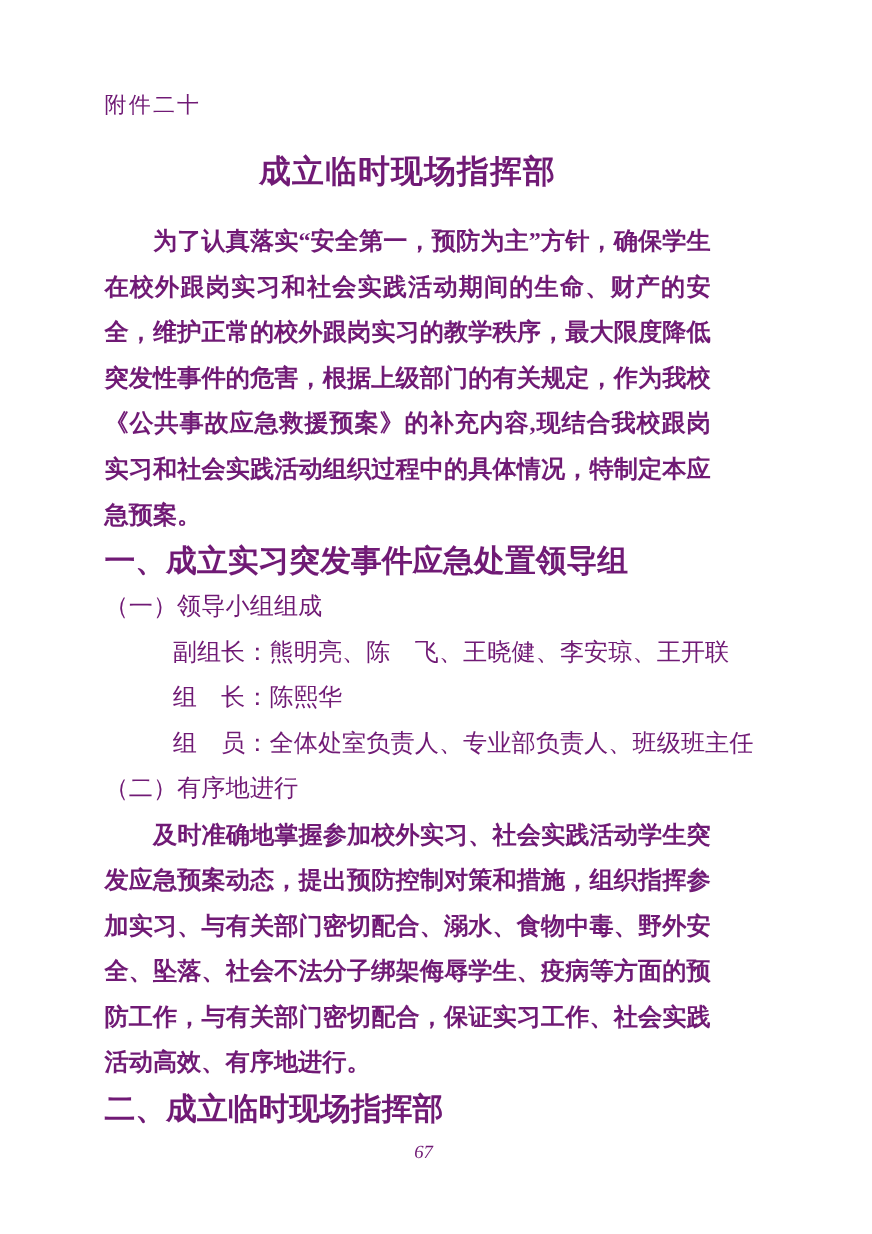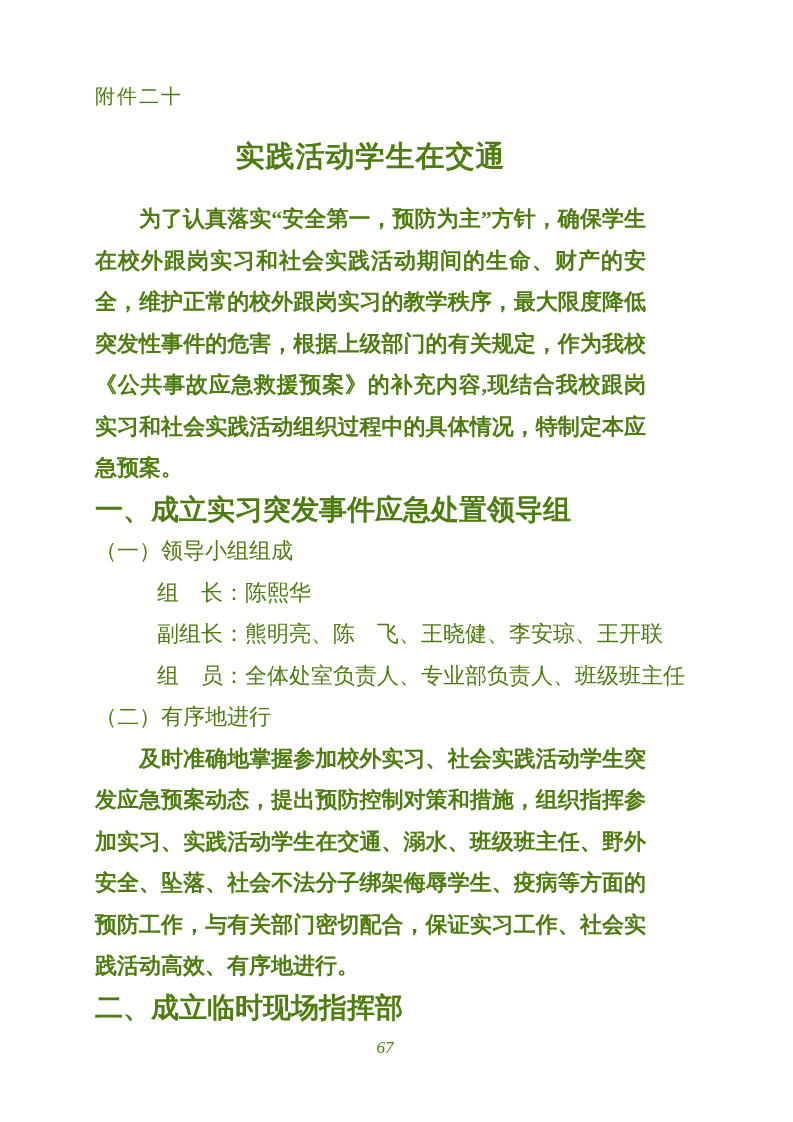--- a/index.html
+++ b/index.html
@@ -5,21 +5,21 @@
   html, body {
     margin: 0;
     padding: 0;
     background: #ffffff;
   }
   .page {
     position: relative;
     width: 742px;
     height: 1122px;
     background: #ffffff;
-    color: #4d7c0f;
+    color: #701a75;
     box-sizing: border-box;
     overflow: hidden;
     font-family: "Liberation Serif", serif;
   }
   .content {
     padding: 82px 96px 0 95px;
   }
   .attachment-label {
     margin: 0;
     font-size: 20px;
@@ -86,40 +86,40 @@
   }
 </style>
 </head>
 <body>
 
 <div class="page">
   <div class="content">
 
     <p class="attachment-label">附件二十</p>
 
-    <h1 class="doc-title-1">实践活动学生在交通</h1>
+    <h1 class="doc-title-1">成立临时现场指挥部</h1>
 
 
     <div class="doc-body">
 
       <p class="para">为了认真落实“安全第一，预防为主”方针，确保学生在校外跟岗实习和社会实践活动期间的生命、财产的安全，维护正常的校外跟岗实习的教学秩序，最大限度降低突发性事件的危害，根据上级部门的有关规定，作为我校《公共事故应急救援预案》的补充内容,现结合我校跟岗实习和社会实践活动组织过程中的具体情况，特制定本应急预案。</p>
 
       <h2 class="sec-heading">一、成立实习突发事件应急处置领导组</h2>
 
       <p class="sub-heading">（一）领导小组组成</p>
 
+      <p class="role-line">副组长：熊明亮、陈　飞、王晓健、李安琼、王开联</p>
+
       <p class="role-line">组　长：陈熙华</p>
-
-      <p class="role-line">副组长：熊明亮、陈　飞、王晓健、李安琼、王开联</p>
 
       <p class="role-line">组　员：全体处室负责人、专业部负责人、班级班主任</p>
 
       <p class="sub-heading">（二）有序地进行</p>
 
-      <p class="para">及时准确地掌握参加校外实习、社会实践活动学生突发应急预案动态，提出预防控制对策和措施，组织指挥参加实习、实践活动学生在交通、溺水、班级班主任、野外安全、坠落、社会不法分子绑架侮辱学生、疫病等方面的预防工作，与有关部门密切配合，保证实习工作、社会实践活动高效、有序地进行。</p>
+      <p class="para">及时准确地掌握参加校外实习、社会实践活动学生突发应急预案动态，提出预防控制对策和措施，组织指挥参加实习、与有关部门密切配合、溺水、食物中毒、野外安全、坠落、社会不法分子绑架侮辱学生、疫病等方面的预防工作，与有关部门密切配合，保证实习工作、社会实践活动高效、有序地进行。</p>
 
       <h2 class="sec-heading">二、成立临时现场指挥部</h2>
 
     </div>
   </div>
 
   <div class="page-number">67</div>
 </div>
 
 </body></html>

